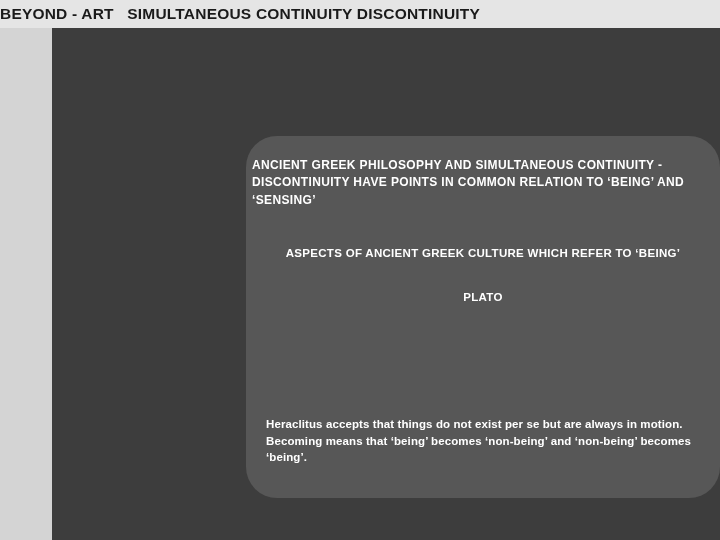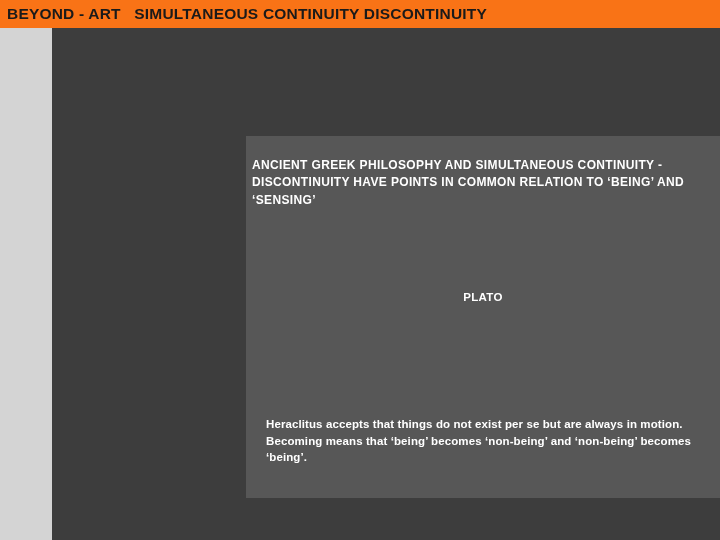--- a/index.html
+++ b/index.html
@@ -18,26 +18,25 @@
     position: relative;
     width: 720px;
     height: 540px;
   }
   .title-bar {
     position: absolute;
     left: 0;
     top: 0;
     width: 720px;
     height: 28px;
-    background: #f97316;
+    background: #e5e5e5;
     color: #1a1a1a;
     display: flex;
     align-items: center;
     box-sizing: border-box;
-    padding-left: 7px;
   }
   .title-bar .title-text {
     font-size: 15.5px;
     font-weight: bold;
     letter-spacing: 0.2px;
     white-space: pre;
   }
   .left-strip {
     position: absolute;
     left: 0;
@@ -58,20 +57,21 @@
     letter-spacing: 0.15px;
   }
   .content-panel {
     position: absolute;
     left: 246px;
     top: 136px;
     width: 474px;
     height: 362px;
     background: #575757;
     box-sizing: border-box;
+    border-radius: 31px;
   }
   .panel-lead {
     position: absolute;
     left: 6px;
     top: 21px;
     width: 464px;
     color: #ffffff;
     font-size: 12px;
     font-weight: bold;
     line-height: 1.45;
@@ -130,17 +130,18 @@
 
   <div class="title-bar">
     <span class="title-text">BEYOND - ART   SIMULTANEOUS CONTINUITY DISCONTINUITY</span>
   </div>
 
   <div class="left-strip"></div>
 
 
   <div class="content-panel">
     <div class="panel-lead">ANCIENT GREEK PHILOSOPHY AND SIMULTANEOUS CONTINUITY - DISCONTINUITY HAVE POINTS IN COMMON RELATION TO ‘BEING’ AND ‘SENSING’</div>
+    <div class="panel-subhead">ASPECTS OF ANCIENT GREEK CULTURE WHICH REFER TO ‘BEING’</div>
     <div class="panel-name">PLATO</div>
     <div class="panel-note">Heraclitus accepts that things do not exist per se but are always in motion. Becoming means that ‘being’ becomes ‘non-being’ and ‘non-being’ becomes ‘being’.</div>
   </div>
 
 </div>
 
 </body></html>

